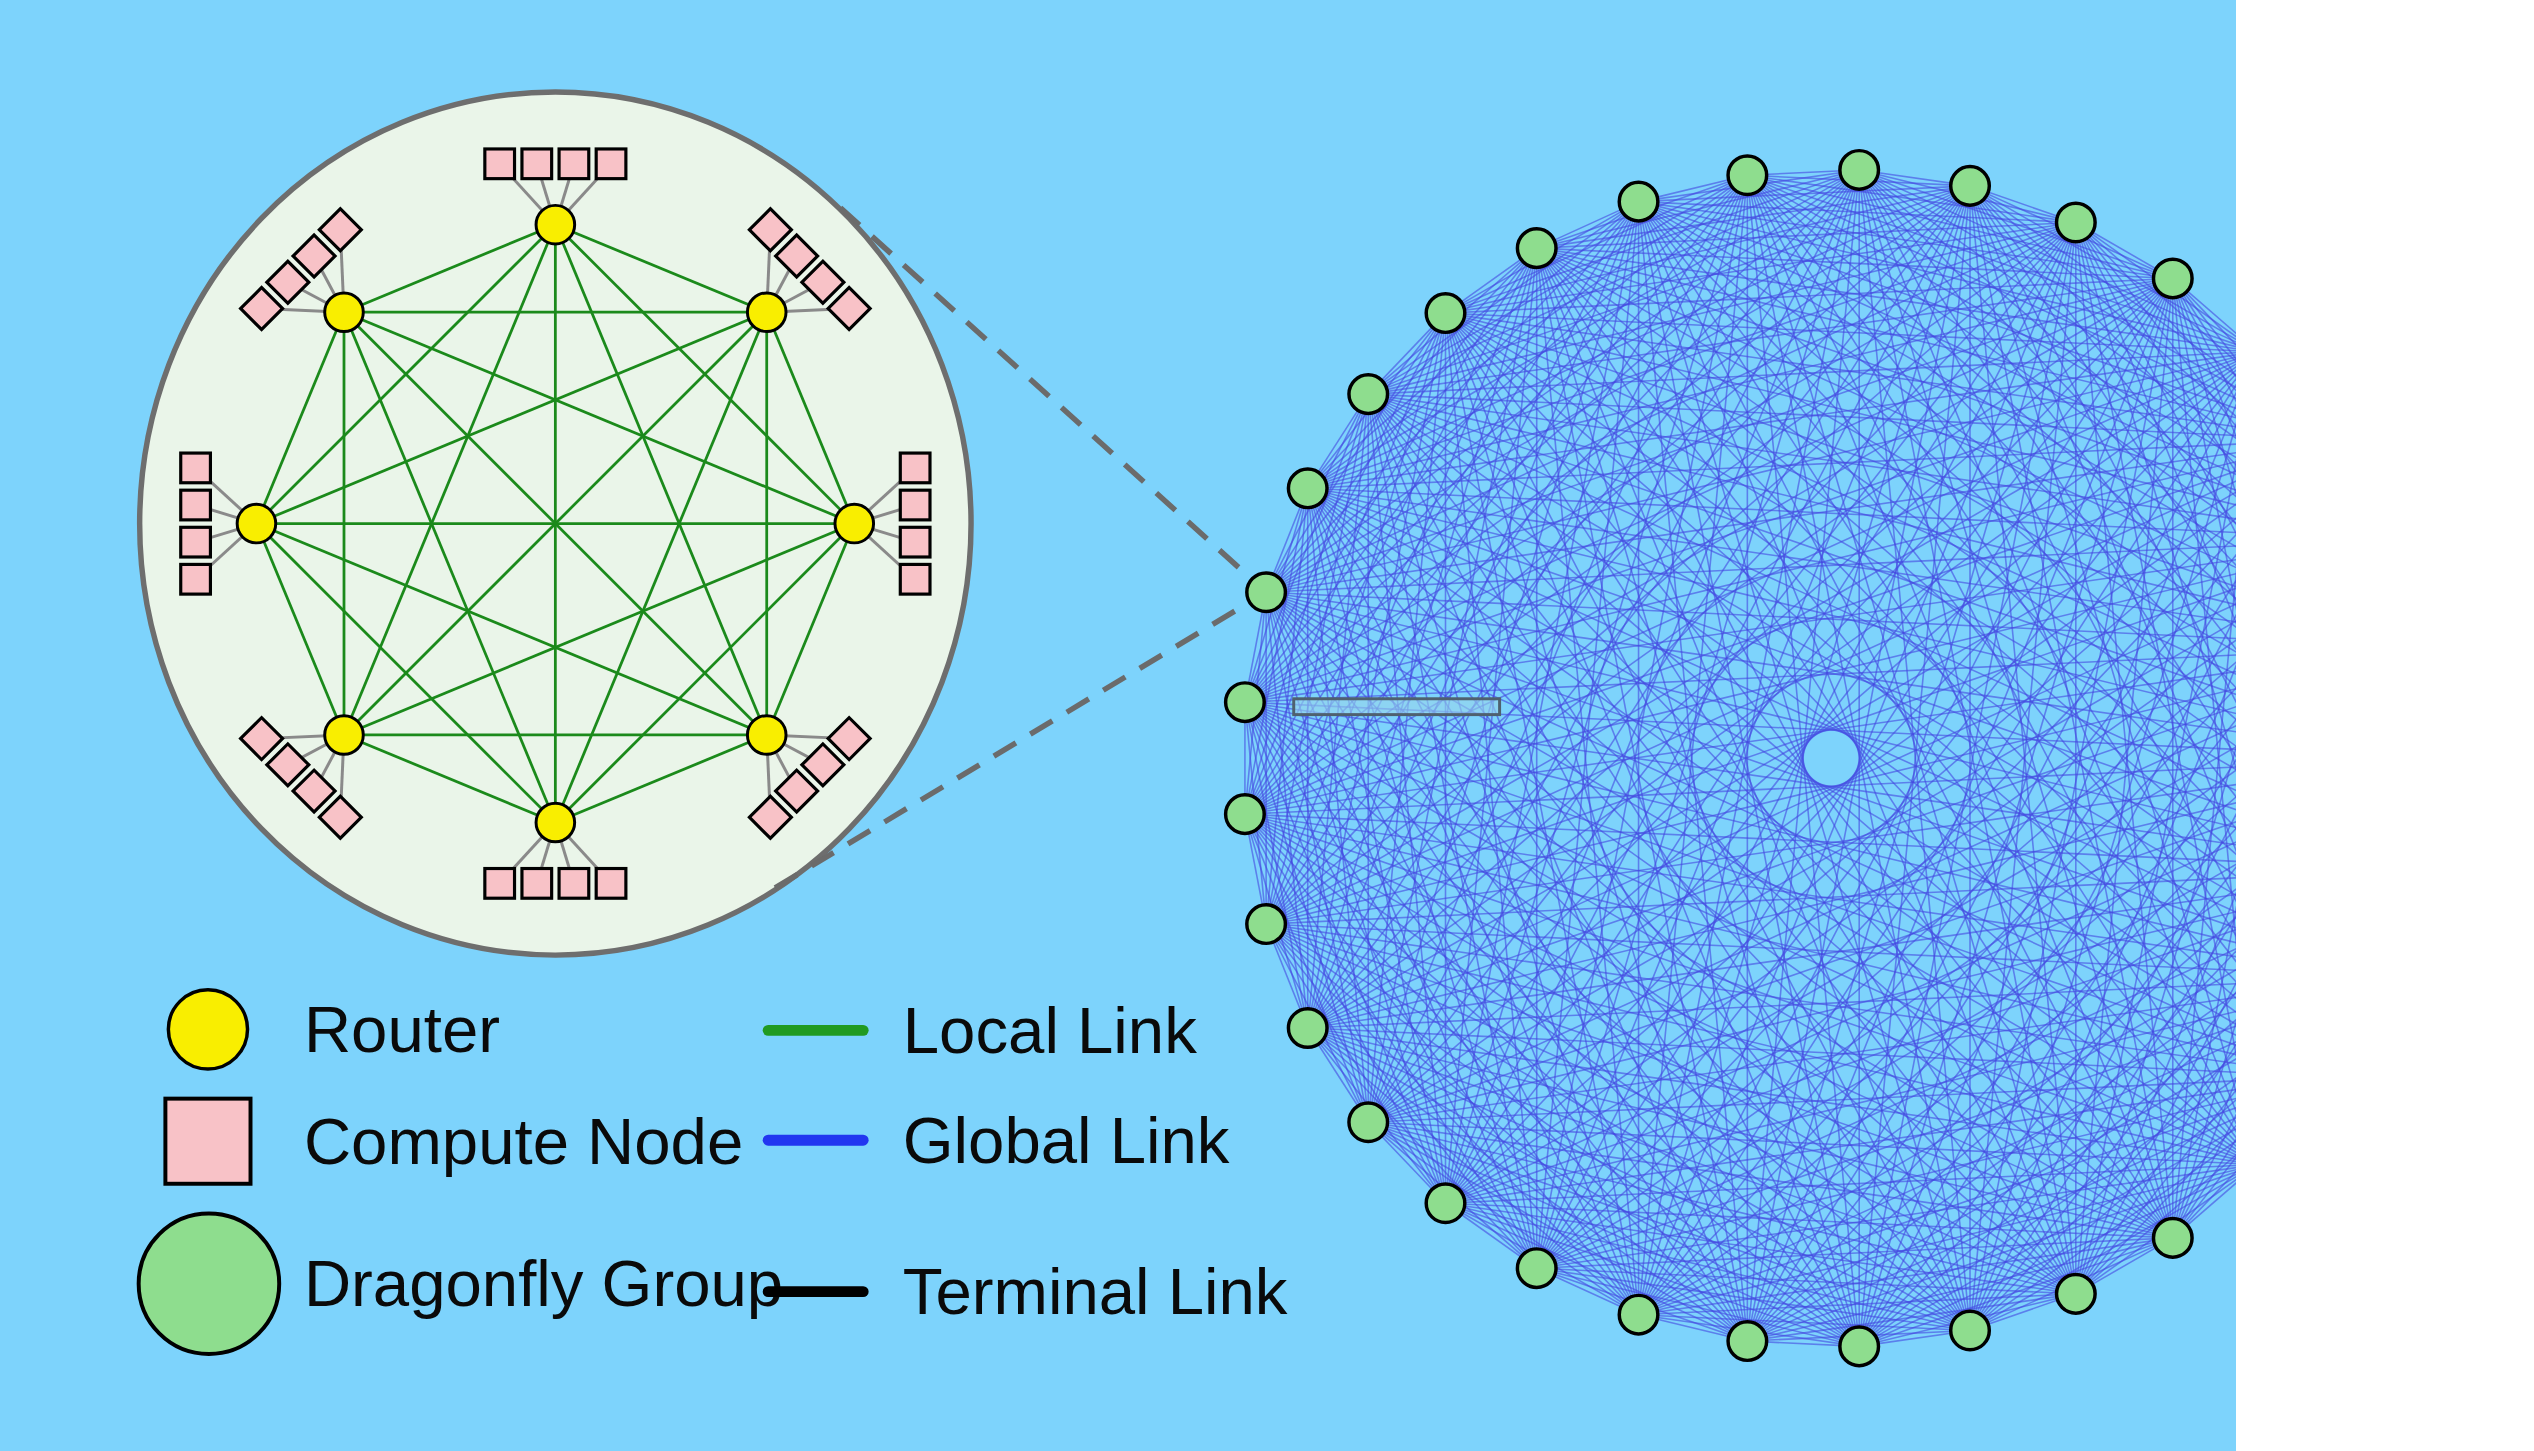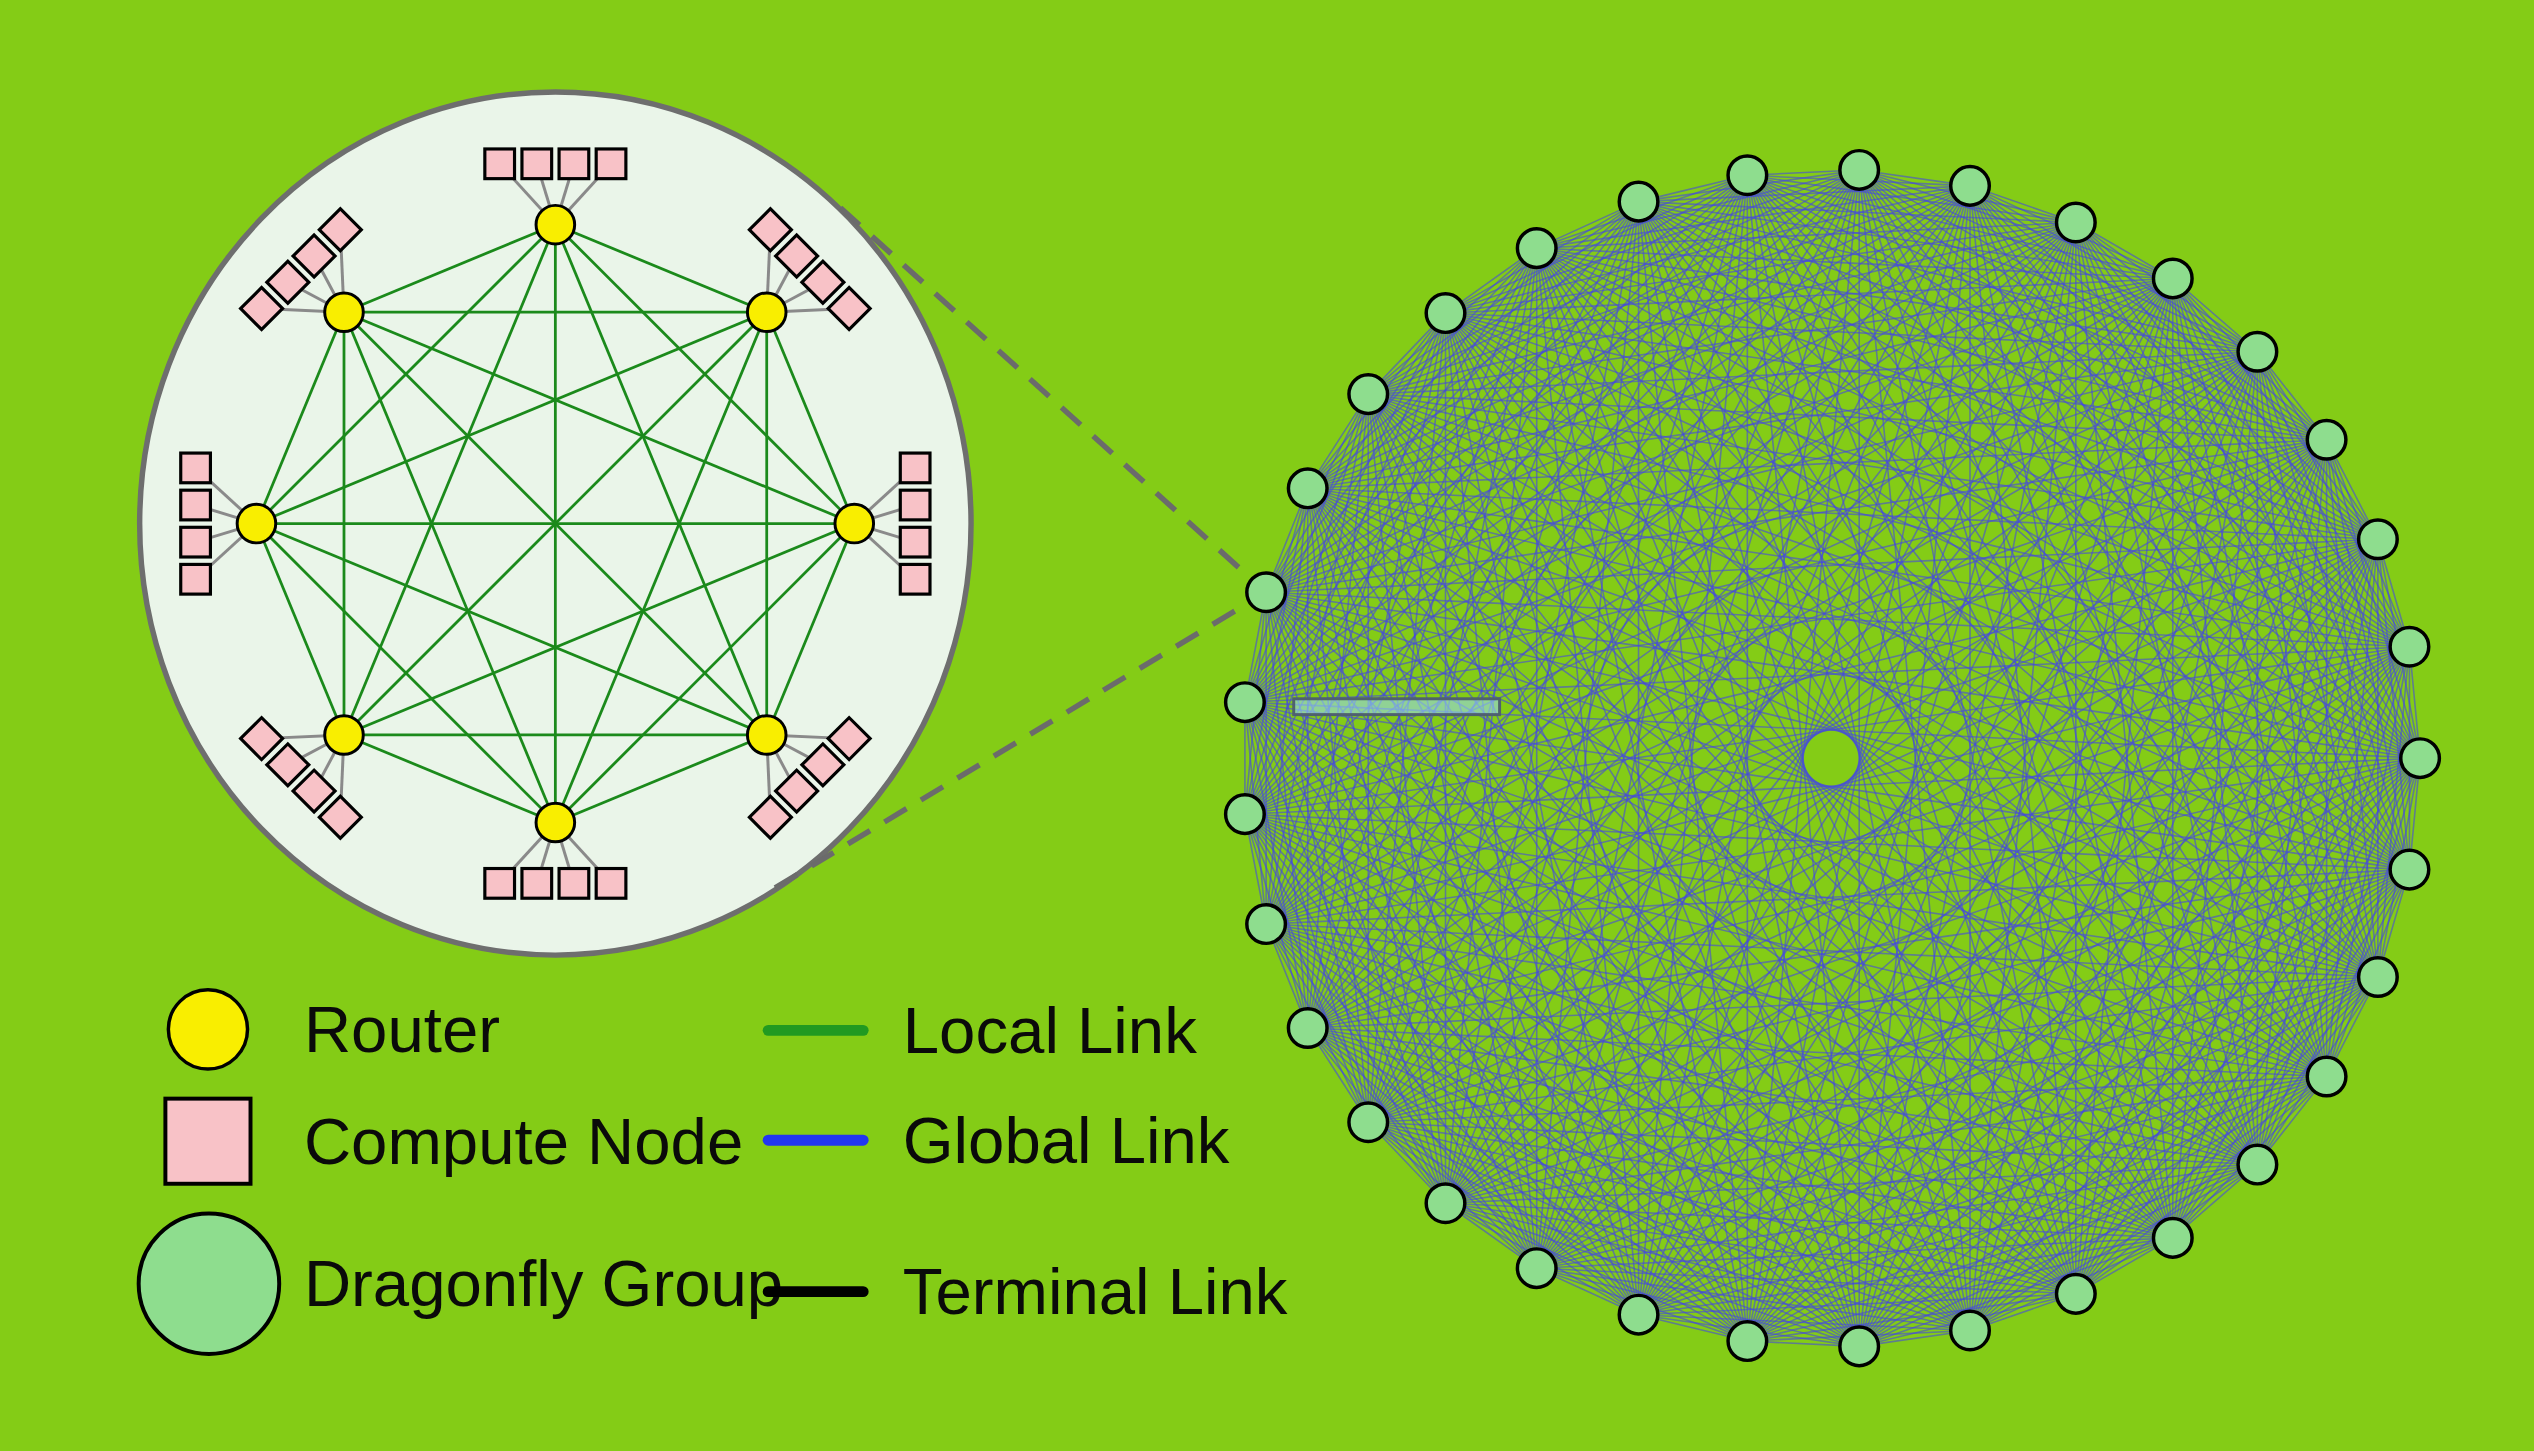--- a/index.html
+++ b/index.html
@@ -1,20 +1,20 @@
 <!DOCTYPE html>
 <html><head>
 <meta charset="utf-8">
 <style>
   html, body { margin: 0; padding: 0; background: #ffffff; }
   .canvas {
     position: relative;
-    width: 2534px;
+    width: 2236px;
     height: 1451px;
-    background: #84cc16;
+    background: #7dd3fc;
     overflow: hidden;
     font-family: "Liberation Sans", "DejaVu Sans", sans-serif;
   }
   svg { position: absolute; left: 0; top: 0; }
   text.legend-label {
     font-family: "Liberation Sans", "DejaVu Sans", sans-serif;
     font-size: 66px;
     fill: #0a0a0a;
   }
 </style>

